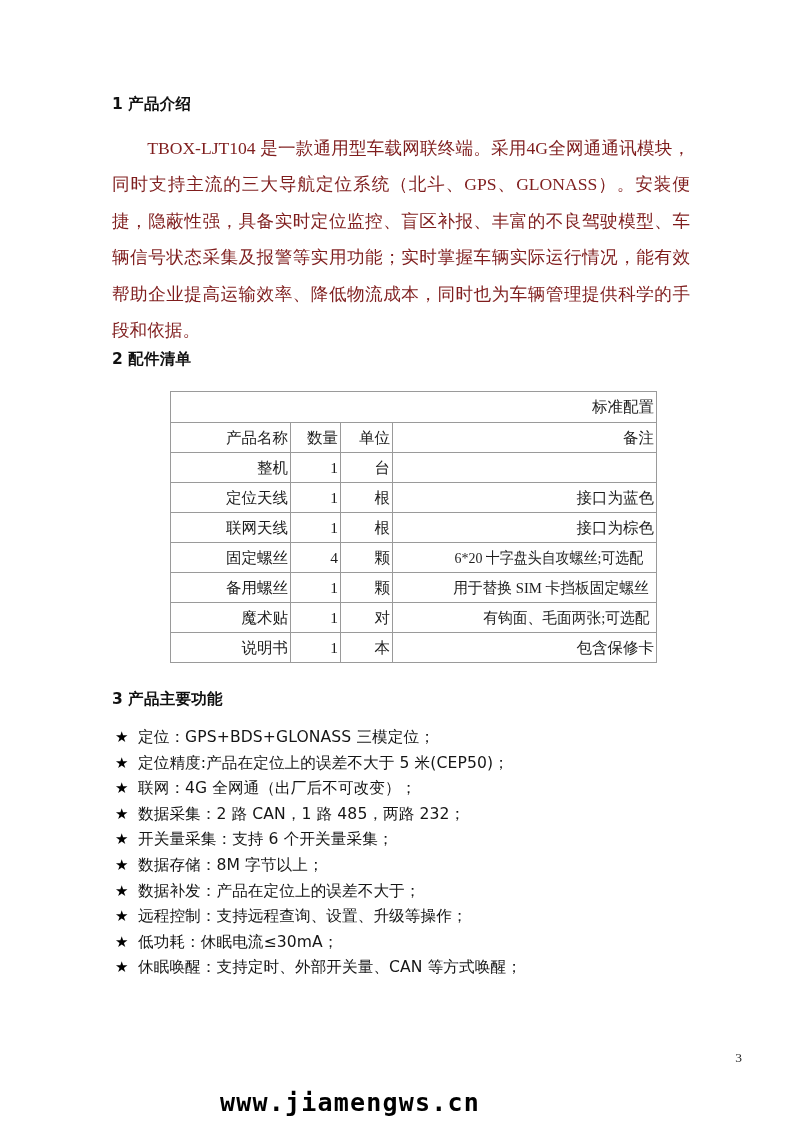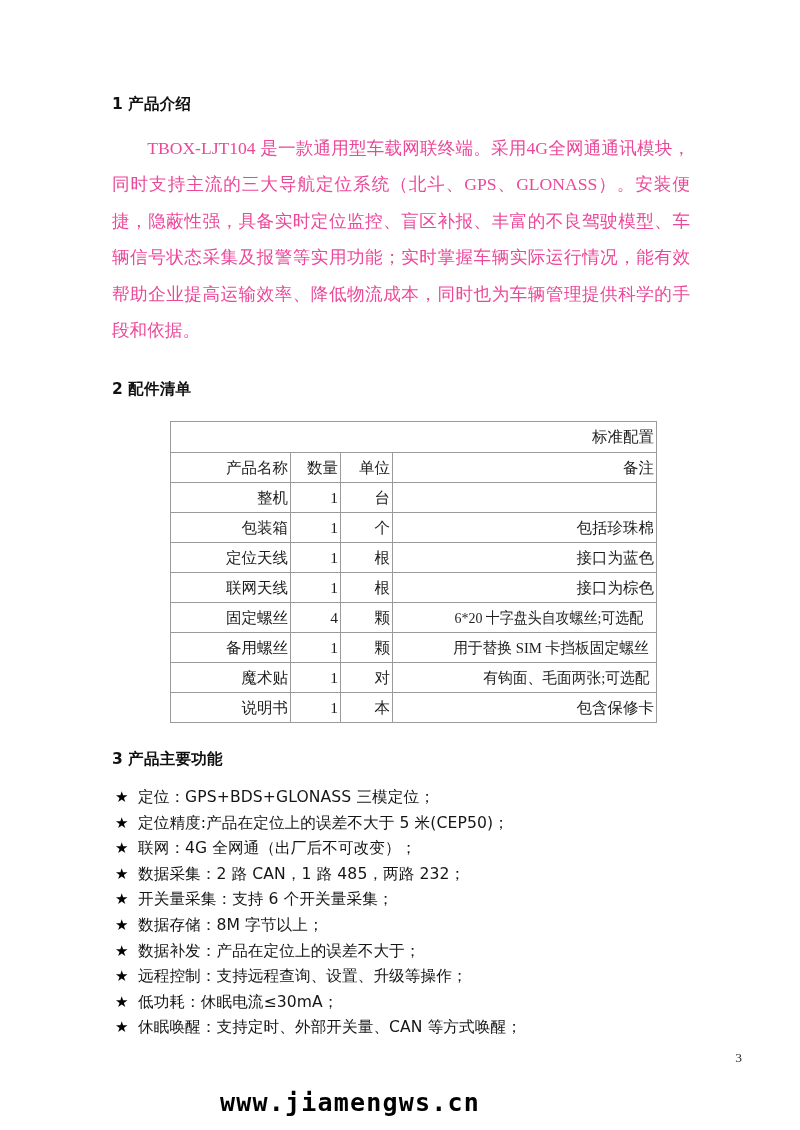--- a/index.html
+++ b/index.html
@@ -43,26 +43,26 @@
   .heading .num { margin-right: 5px; }
 
   
   .para {
     margin: 14px 0 0 0;
     font-size: 17.6px;
     line-height: 36.5px;
     text-align: justify;
     text-justify: inter-ideograph;
     text-indent: 2em;
-    color: #ec4899;
-    font-family: "Liberation Serif", "DejaVu Serif", serif;
-  }
-
-  
-  .sec2 { margin-top: 30px; }
+    color: #7f1d1d;
+    font-family: "Liberation Serif", "DejaVu Serif", serif;
+  }
+
+  
+  .sec2 { }
 
   .table-wrap {
     margin-top: 21px;
     margin-left: 58px;
   }
   table.parts {
     border-collapse: collapse;
     width: 486px;
     table-layout: fixed;
     font-family: "Liberation Serif", "DejaVu Serif", serif;
@@ -185,26 +185,20 @@
               <td>备注</td>
             </tr>
 
             <tr>
               <td>整机</td>
               <td>1</td>
               <td>台</td>
               <td></td>
             </tr>
             <tr>
-              <td>包装箱</td>
-              <td>1</td>
-              <td>个</td>
-              <td>包括珍珠棉</td>
-            </tr>
-            <tr>
               <td>定位天线</td>
               <td>1</td>
               <td>根</td>
               <td>接口为蓝色</td>
             </tr>
             <tr>
               <td>联网天线</td>
               <td>1</td>
               <td>根</td>
               <td>接口为棕色</td>

